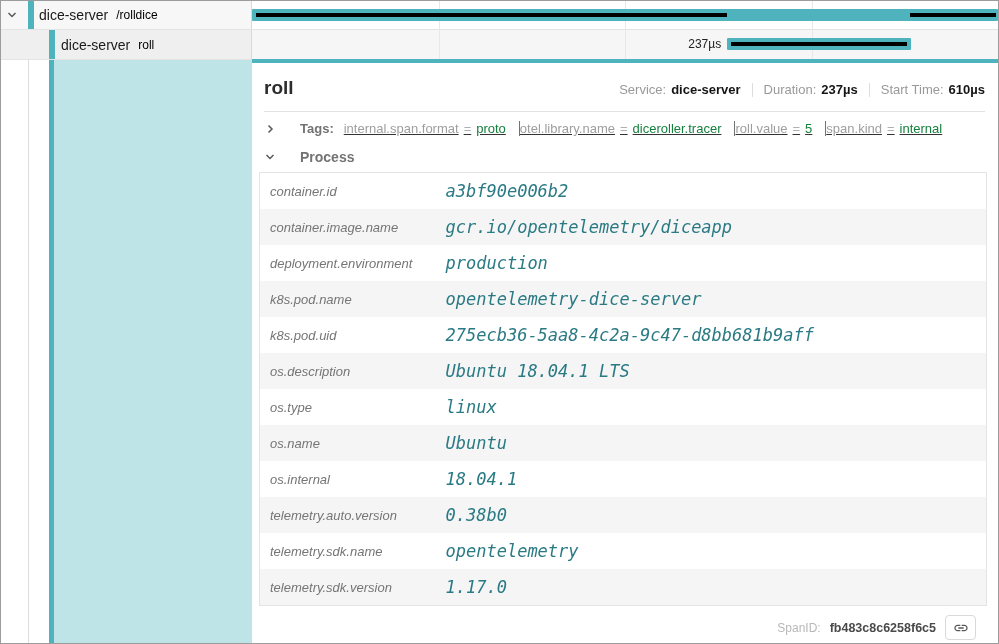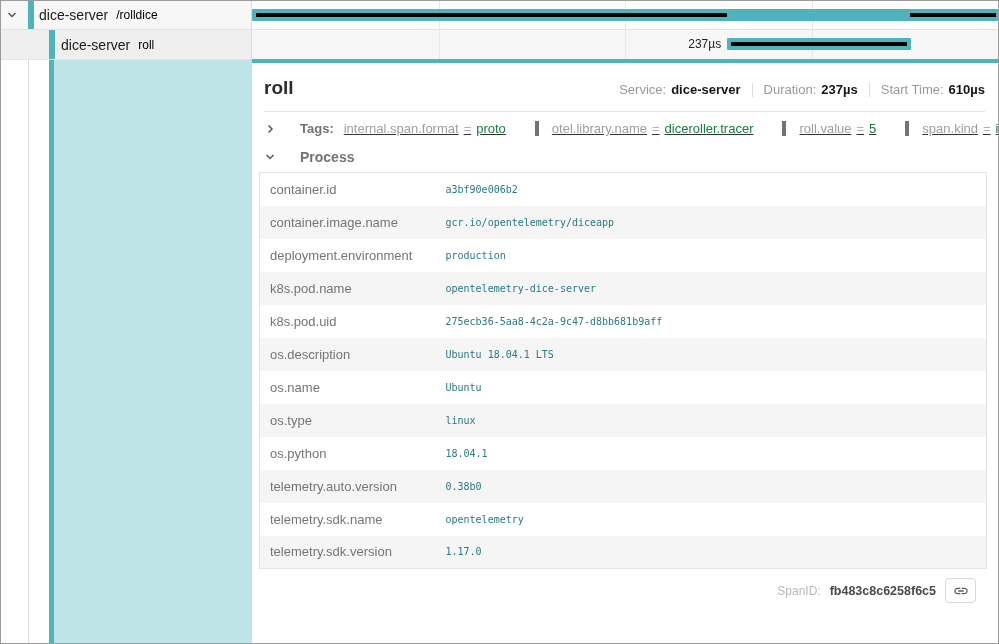--- a/index.html
+++ b/index.html
@@ -74,39 +74,39 @@
   .detail-meta { margin-left: auto; display: flex; font-size: 13px; }
   .m-label { color: #999; margin-right: 5px; }
   .m-value { color: #151515; font-weight: 700; }
   .meta-sep { width: 1px; height: 14px; background: #ddd; margin: 0 11px; align-self: center; }
   .header-divider { height: 1px; background: #e2e2e2; margin: 12px 13px 0 12px; }
 
   .tags-row { display: flex; align-items: center; padding: 9px 12px 8px 12px; font-size: 13px; cursor: pointer; }
   .section-label { font-weight: 700; color: #737373; margin-left: 24px; }
   .tags-list { display: flex; align-items: flex-start; margin-left: 10px; text-decoration: underline; }
   .tag-item { display: flex; align-items: center; white-space: nowrap; }
-  .tag-item + .tag-item { border-left: 4px solid #737373; margin-left: 29px; padding-left: 13px; }
+  .tag-item + .tag-item { border-left: 1px solid #737373; margin-left: 13px; }
   .tag-key { color: #9e9e9e; }
   .tag-eq { color: #b0b0b0; margin: 0 5px; }
   .tag-val { color: #15803d; }
 
   .process-row { display: flex; align-items: center; padding: 5px 12px 7px 12px; cursor: pointer; }
   .process-row .section-label { font-size: 14px; }
 
   .kv-table {
     border-collapse: collapse; margin-left: 7px;
     width: 728px; border: 1px solid #e4e4e4; table-layout: fixed;
   }
   .kv-table tr:nth-child(even) { background: #f5f5f5; }
   .kv-table tr:nth-child(odd) { background: #ffffff; }
-  .kv-table td { padding: 8px 8px 8px 10px; height: 33px; vertical-align: middle; }
+  .kv-table td { padding: 8px 8px 8px 10px; height: 33px; vertical-align: middle; font-style: italic; }
   td.kv-key { width: 176px; color: #757575; font-size: 13px; }
   td.kv-value {
     font-family: "DejaVu Sans Mono", monospace;
-    font-size: 10px; color: var(--value-text);
+    font-size: 17px; color: var(--value-text);
   }
 
   .detail-footer {
     display: flex; align-items: center; justify-content: flex-end;
     margin: 9px 22px 0 0; gap: 9px;
   }
   .spanid-label { font-size: 12px; color: #b8b8b8; }
   .spanid-value { font-size: 12.5px; color: #4a4a4a; font-weight: 600; }
   .link-btn {
     width: 31px; height: 25px; border: 1px solid #d9d9d9; border-radius: 4px;
@@ -247,29 +247,29 @@
         </tr>
       <tr>
           <td class="kv-key">k8s.pod.uid</td>
           <td class="kv-value">275ecb36-5aa8-4c2a-9c47-d8bb681b9aff</td>
         </tr>
       <tr>
           <td class="kv-key">os.description</td>
           <td class="kv-value">Ubuntu 18.04.1 LTS</td>
         </tr>
       <tr>
+          <td class="kv-key">os.type</td>
+          <td class="kv-value">linux</td>
+        </tr>
+      <tr>
           <td class="kv-key">os.name</td>
           <td class="kv-value">Ubuntu</td>
         </tr>
       <tr>
-          <td class="kv-key">os.type</td>
-          <td class="kv-value">linux</td>
-        </tr>
-      <tr>
-          <td class="kv-key">os.python</td>
+          <td class="kv-key">os.internal</td>
           <td class="kv-value">18.04.1</td>
         </tr>
       <tr>
           <td class="kv-key">telemetry.auto.version</td>
           <td class="kv-value">0.38b0</td>
         </tr>
       <tr>
           <td class="kv-key">telemetry.sdk.name</td>
           <td class="kv-value">opentelemetry</td>
         </tr>

